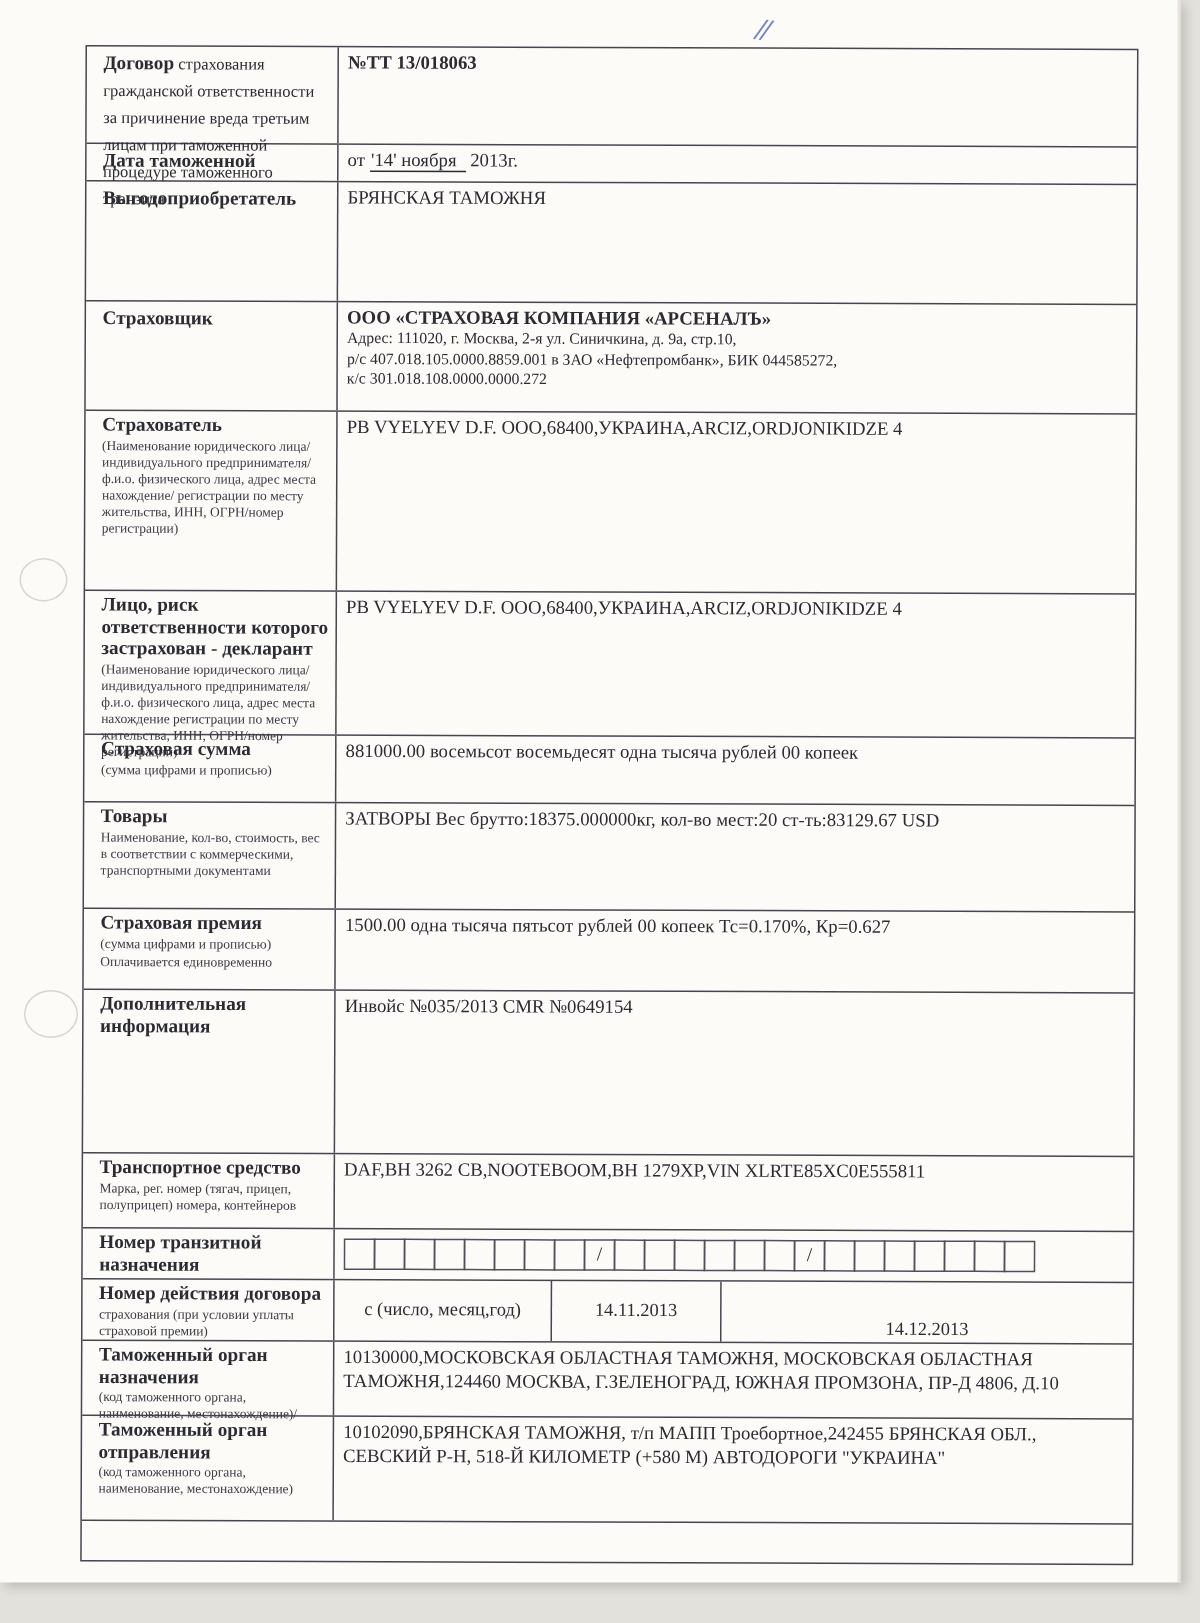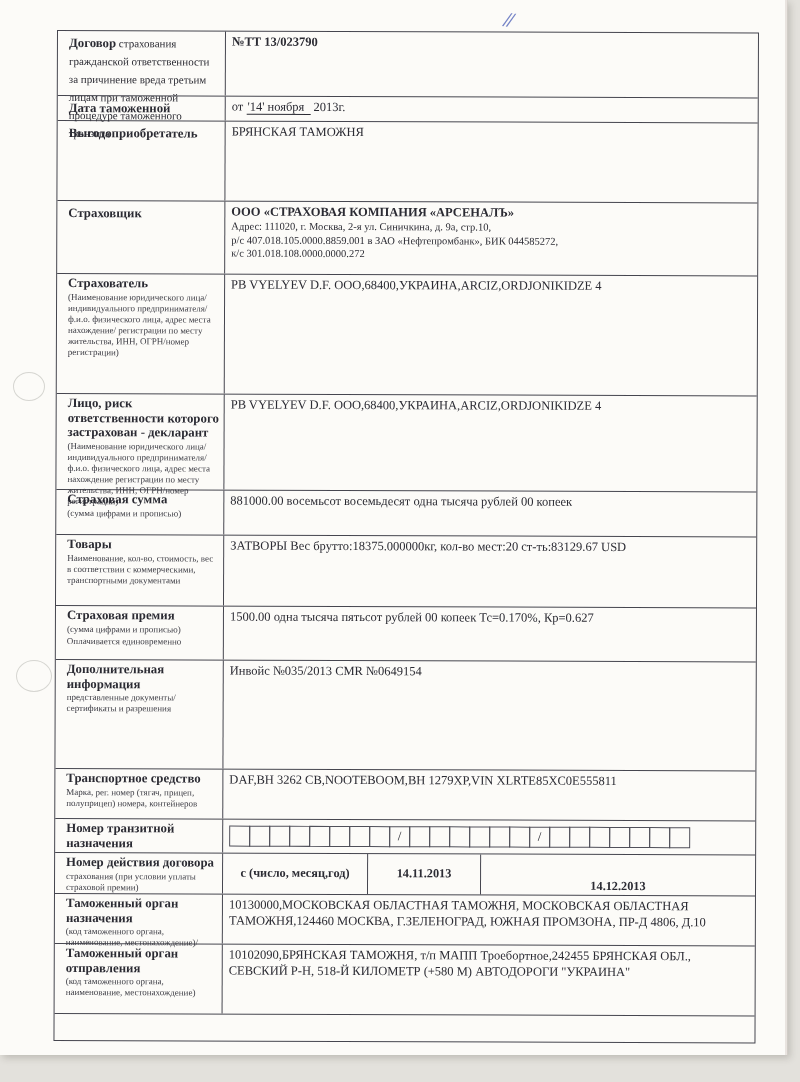--- a/index.html
+++ b/index.html
@@ -72,21 +72,21 @@
     width:21px;height:21px;flex:0 0 21px;box-sizing:border-box;
     border:1px solid #50505a;margin-left:-1px;
     display:flex;align-items:center;justify-content:center;
     font-size:13px;background:transparent;
   }
   
   .valid-val{display:flex;padding:0;}
   .vcell{
     box-sizing:border-box;border-right:1.3px solid #46464f;
     display:flex;align-items:center;justify-content:center;
-    font-size:12.3px;text-align:center;padding:2px;font-weight:bold;
+    font-size:12.3px;text-align:center;padding:2px;
   }
   .vcell:last-child{border-right:none;}
   .vc1{flex:0 0 145px;} .vc2{flex:0 0 113px;} .vc3{flex:0 0 173px;} .vc4{flex:1;margin-top:23px;}
 </style>
 </head>
 <body>
 
 <div class="paper">
   <div class="artifact" style="left:13px;top:372px;width:30px;height:27px;"></div>
   <div class="artifact" style="left:16px;top:660px;width:34px;height:30px;"></div>
@@ -94,21 +94,21 @@
   <div class="content">
     <div class="penmark">//</div>
 
     <div class="doc-table">
 
       <div class="row h-contract">
         <div class="lbl">
           <span class="b">Договор</span><span class="rest"> страхования гражданской ответственности за причинение вреда третьим лицам при таможенной процедуре таможенного транзита</span>
         </div>
         <div class="val">
-          <span class="valname">№ТТ 13/023790</span>
+          <span class="valname">№ТТ 13/018063</span>
         </div>
       </div>
 
       <div class="row h-date">
         <div class="lbl">
           <span class="b">Дата таможенной</span>
         </div>
         <div class="val">
           <span>от </span><span class="und">'14'  ноября</span><span> 2013г.</span>
         </div>
@@ -170,21 +170,20 @@
           <div class="b">Страховая премия</div>
           <div class="sub">(сумма цифрами и прописью)</div>
           <div class="sub">Оплачивается единовременно</div>
         </div>
         <div class="val">1500.00   одна тысяча пятьсот рублей 00 копеек Тс=0.170%, Кр=0.627</div>
       </div>
 
       <div class="row h-add">
         <div class="lbl">
           <div class="b">Дополнительная информация</div>
-          <div class="sub">представленные документы/ сертификаты и разрешения</div>
         </div>
         <div class="val">Инвойс №035/2013 CMR №0649154</div>
       </div>
 
       <div class="row h-veh">
         <div class="lbl">
           <div class="b">Транспортное средство</div>
           <div class="sub">Марка, рег. номер (тягач, прицеп, полуприцеп) номера, контейнеров</div>
         </div>
         <div class="val">DAF,BH 3262 CB,NOOTEBOOM,BH 1279XP,VIN XLRTE85XC0E555811</div>

